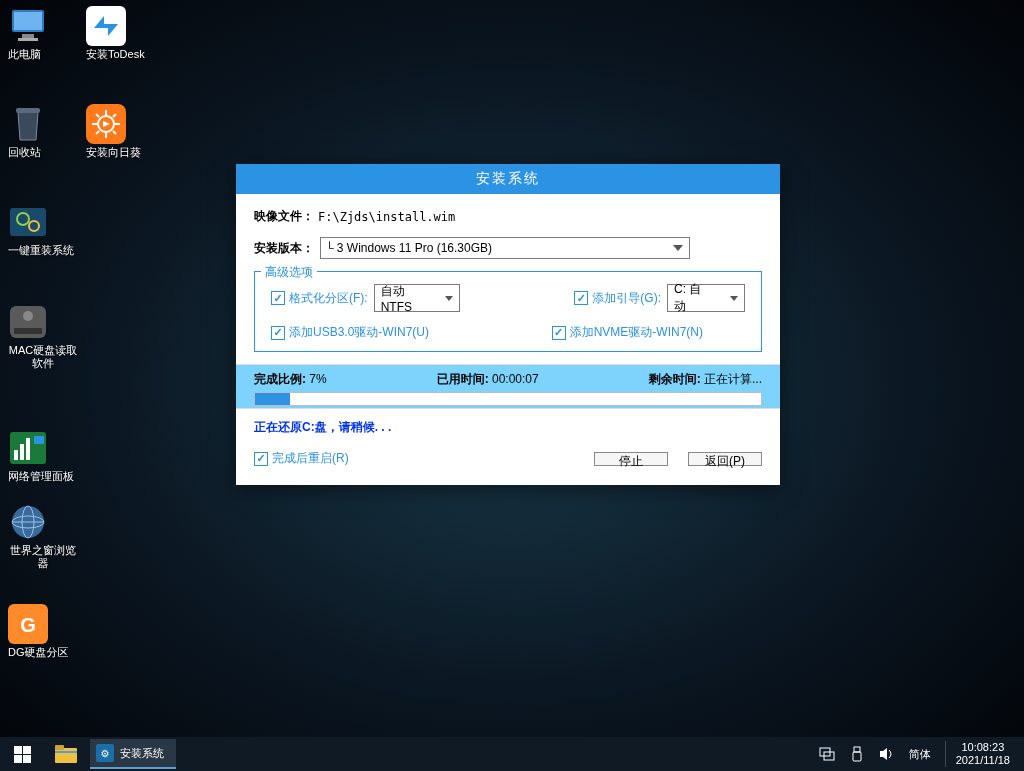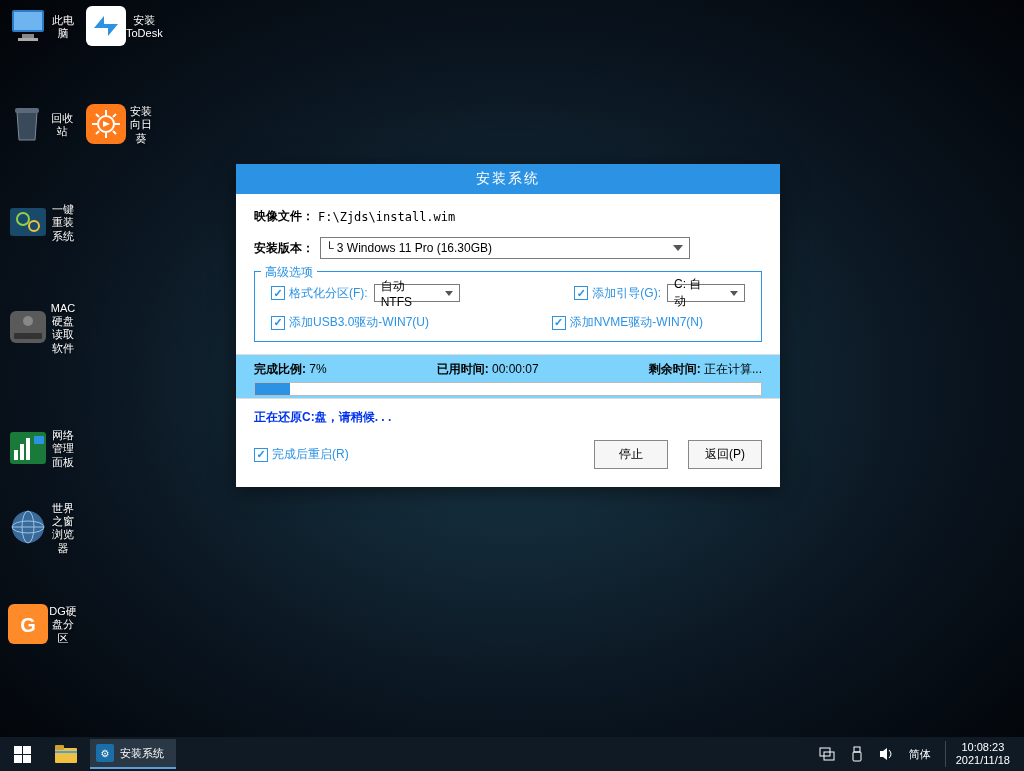--- a/index.html
+++ b/index.html
@@ -1,20 +1,20 @@
 <!DOCTYPE html>
 <html><head>
 <meta charset="utf-8">
 <style>
 * { margin: 0; padding: 0; box-sizing: border-box; font-family: "Microsoft YaHei", "SimSun", sans-serif; }
 body { width: 1024px; height: 771px; background: radial-gradient(ellipse at center, #1a3a4a 0%, #0a1520 60%, #020408 100%); overflow: hidden; position: relative; }
 
 
 .desktop { position: absolute; top: 0; left: 0; }
-.desktop-icon { width: 70px; display: flex; flex-direction: row; align-items: center; position: absolute; cursor: pointer; }
+.desktop-icon { width: 70px; display: flex; flex-direction: column; align-items: flex-start; position: absolute; cursor: pointer; }
 .desktop-icon .icon-img { width: 40px; height: 40px; display: flex; align-items: center; justify-content: center; margin-bottom: 2px; }
 .desktop-icon .label { color: #fff; font-size: 11px; text-align: center; text-shadow: 1px 1px 2px rgba(0,0,0,0.8); line-height: 1.2; }
 
 
 .window { position: absolute; left: 236px; top: 164px; width: 544px; background: #fff; box-shadow: 0 4px 20px rgba(0,0,0,0.5); }
 .titlebar { background: #2b92e4; color: #fff; text-align: center; padding: 6px 0; font-size: 14px; letter-spacing: 2px; }
 .window-body { padding: 14px 18px 18px 18px; font-size: 12px; color: #000; }
 
 .row { display: flex; align-items: center; margin-bottom: 12px; }
 .row .lbl { font-weight: bold; }
@@ -23,32 +23,32 @@
 
 .select-version { width: 370px; height: 22px; border: 1px solid #7a7a7a; display: flex; align-items: center; justify-content: space-between; padding: 0 6px 0 4px; font-family: monospace; font-size: 12px; margin-left: 6px; }
 .select-version .arrow { width: 0; height: 0; border-left: 5px solid transparent; border-right: 5px solid transparent; border-top: 6px solid #555; }
 
 .fieldset { border: 1px solid #2b92e4; padding: 12px 16px 10px 16px; position: relative; margin-top: 6px; }
 .fieldset-legend { position: absolute; top: -8px; left: 6px; background: #fff; color: #2b92e4; font-size: 12px; padding: 0 4px; }
 .opt-row { display: flex; align-items: center; margin-bottom: 12px; }
 .opt-row:last-child { margin-bottom: 0; }
 .checkbox { width: 14px; height: 14px; border: 1.5px solid #2b92e4; display: inline-flex; align-items: center; justify-content: center; margin-right: 4px; color: #2b92e4; font-size: 11px; font-weight: bold; }
 .opt-label { color: #2b92e4; font-size: 12px; }
-.mini-select { height: 18px; border: 1px solid #7a7a7a; display: inline-flex; align-items: center; justify-content: space-between; padding: 0 6px; font-family: monospace; font-size: 12px; margin-left: 6px; }
+.mini-select { height: 28px; border: 1px solid #7a7a7a; display: inline-flex; align-items: center; justify-content: space-between; padding: 0 6px; font-family: monospace; font-size: 12px; margin-left: 6px; }
 .mini-select .arrow { width: 0; height: 0; border-left: 4px solid transparent; border-right: 4px solid transparent; border-top: 5px solid #555; margin-left: 8px; }
 
 .progress-section { background: #7dd3fc; border-top: 1px solid #ddd; border-bottom: 1px solid #ddd; padding: 6px 18px 2px 18px; margin: 12px -18px 10px -18px; }
 .progress-labels { display: flex; justify-content: space-between; font-size: 12px; margin-bottom: 4px; }
 .progress-bar { height: 14px; background: #fff; border: 1px solid #bbb; position: relative; }
 .progress-fill { height: 100%; background: #2b92e4; }
 
 .status-msg { color: #0033ee; font-weight: bold; font-size: 12px; margin: 6px 0 14px 0; }
 
 .footer-row { display: flex; align-items: center; justify-content: space-between; }
-.btn { width: 74px; height: 29px; border: 1px solid #888; background: #f6f6f6; font-size: 12px; cursor: pointer; }
+.btn { width: 74px; height: 14px; border: 1px solid #888; background: #f6f6f6; font-size: 12px; cursor: pointer; }
 .btn-group { display: flex; gap: 20px; }
 
 
 .taskbar { position: absolute; left: 0; bottom: 0; width: 100%; height: 34px; background: #0f1a24; display: flex; align-items: center; color: #fff; font-size: 11px; }
 .start-btn { width: 44px; height: 34px; display: flex; align-items: center; justify-content: center; cursor: pointer; }
 .win-logo { display: grid; grid-template-columns: 8px 8px; grid-template-rows: 8px 8px; gap: 1px; }
 .win-logo div { background: #fff; }
 .task-icon { width: 44px; height: 34px; display: flex; align-items: center; justify-content: center; cursor: pointer; }
 .task-item { height: 30px; background: #2a3744; border-bottom: 2px solid #5aa0d8; display: flex; align-items: center; padding: 0 12px 0 6px; gap: 6px; cursor: pointer; margin-left: 2px; }
 .task-item .ico { width: 18px; height: 18px; background: #1b6fa8; border-radius: 2px; display: flex; align-items: center; justify-content: center; font-size: 10px; }

